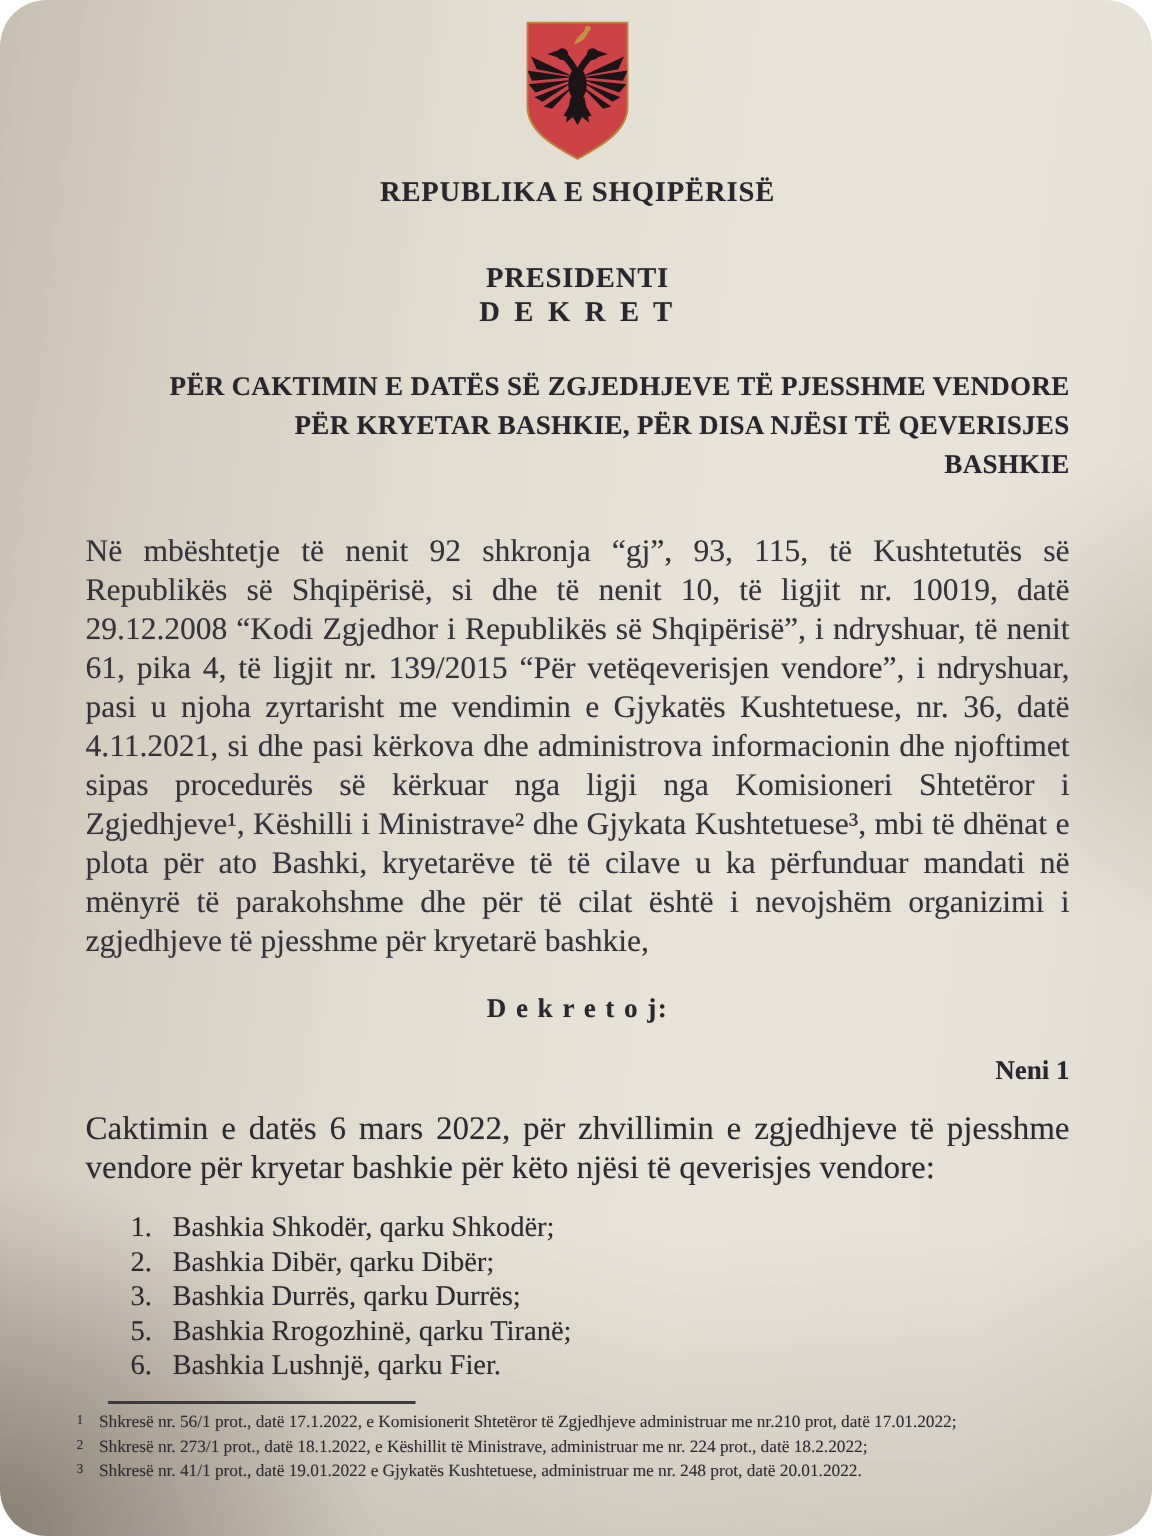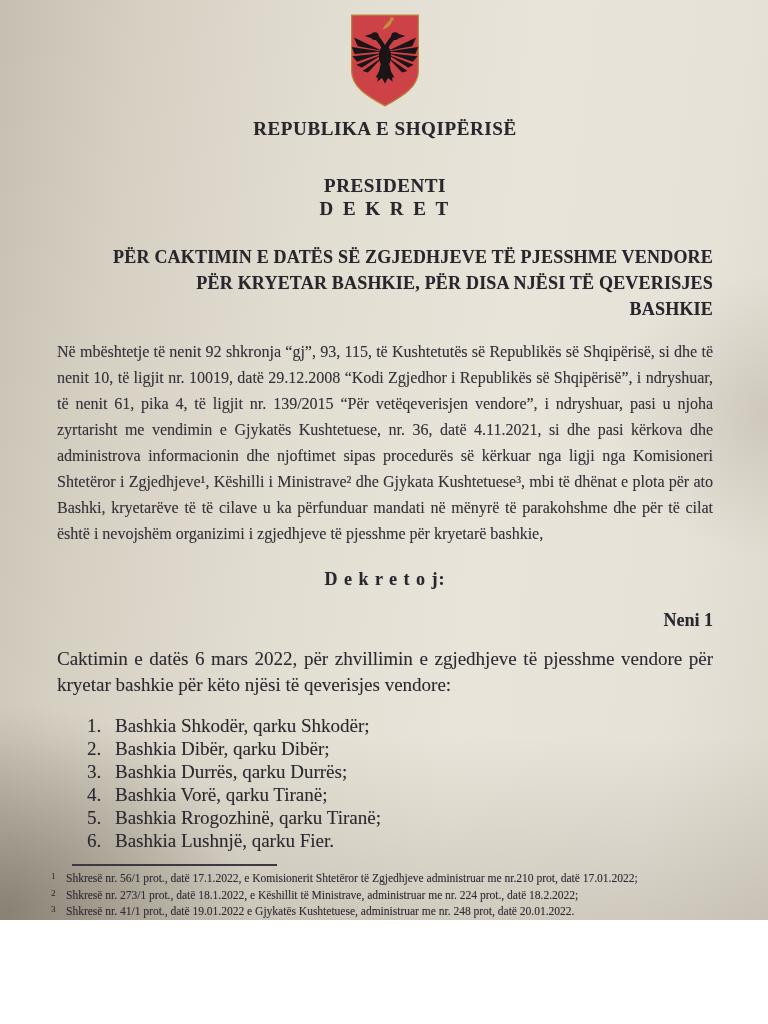--- a/index.html
+++ b/index.html
@@ -2,26 +2,27 @@
 <html lang="sq"><head>
 <meta charset="utf-8">
 <style>
   * { margin: 0; padding: 0; box-sizing: border-box; }
   html, body { width: 768px; height: 1024px; overflow: hidden; }
   body { font-family: "Liberation Serif", "DejaVu Serif", serif; }
 
   
   .photo {
     position: relative;
-    width: 768px; height: 920px;
+    width: 768px; height: 1024px;
     background:
       radial-gradient(42% 30% at 1% 99%, rgba(62,53,40,0.42), rgba(62,53,40,0) 75%),
       radial-gradient(30% 22% at 100% 45%, rgba(110,100,85,0.18), rgba(110,100,85,0) 70%),
       linear-gradient(180deg, rgba(0,0,0,0) 80%, rgba(80,70,55,0.16) 100%),
       linear-gradient(97deg, #c6bfb1 0%, #d6d0c3 16%, #e2ddd1 38%, #e9e4d9 62%, #e7e2d8 85%, #ded9cd 100%);
+    border-radius: 31px;
   }
 
   .page {
     position: relative;
     width: 100%; height: 100%;
     padding: 12px 55px 0 57px;
     color: #2e2c33;
     text-shadow: 0.2px 0.2px 0.7px rgba(70,64,68,0.35);
   }
 
@@ -43,38 +44,38 @@
     font-size: 19px; letter-spacing: 2.5px; color: #29272e;
   }
 
   .title {
     margin-top: 24px; text-align: right; font-weight: bold;
     font-size: 18px; line-height: 26px; letter-spacing: 0.2px;
     color: #28262c;
   }
 
   .body-par {
-    margin-top: 17px;
-    font-size: 16px; line-height: 26px;
+    margin-top: 32px;
+    font-size: 21px; line-height: 26px;
     text-align: justify; color: #34323a;
   }
 
   .dekretoj {
     margin-top: 22px; text-align: center; font-weight: bold;
     font-size: 18px; letter-spacing: 1px; color: #29272e;
   }
 
   .neni {
     margin-top: 20px; text-align: right; font-weight: bold;
     font-size: 18px; color: #29272e;
   }
 
   .article-par {
     margin-top: 15px;
-    font-size: 19px; line-height: 26px;
+    font-size: 22px; line-height: 26px;
     text-align: justify; color: #2d2b32;
   }
 
   ol.muni { margin-top: 16px; list-style: none; padding-left: 30px; }
   ol.muni li {
     font-size: 19px; line-height: 23px; color: #2c2a30;
   }
   ol.muni .num { display: inline-block; width: 28px; }
 
   .footnote-sec { position: relative; margin-top: 12px; margin-left: -6px; }
@@ -145,23 +146,20 @@
       <li>
         <span class="num">1.</span><span>Bashkia Shkodër, qarku Shkodër;</span>
       </li>
       <li>
         <span class="num">2.</span><span>Bashkia Dibër, qarku Dibër;</span>
       </li>
       <li>
         <span class="num">3.</span><span>Bashkia Durrës, qarku Durrës;</span>
       </li>
       <li>
-        <span class="num">4.</span><span>Bashkia Vorë, qarku Tiranë;</span>
-      </li>
-      <li>
         <span class="num">5.</span><span>Bashkia Rrogozhinë, qarku Tiranë;</span>
       </li>
       <li>
         <span class="num">6.</span><span>Bashkia Lushnjë, qarku Fier.</span>
       </li>
     </ol>
 
     <div class="footnote-sec">
       <div class="fnrule"></div>
       <div class="footnotes">

